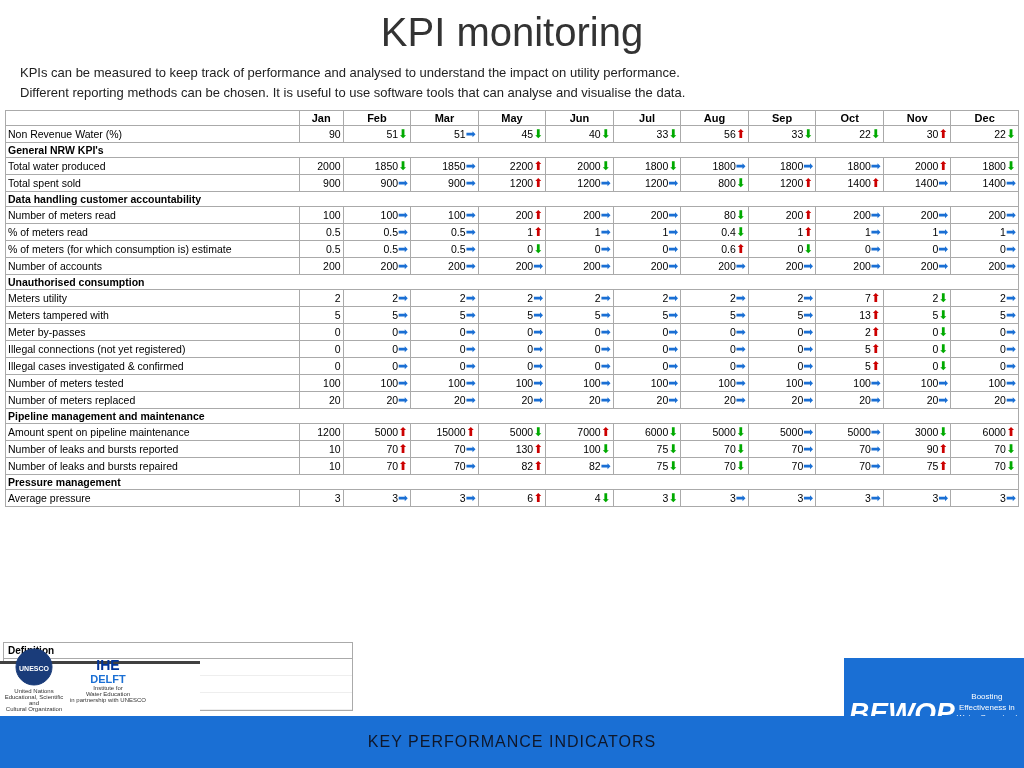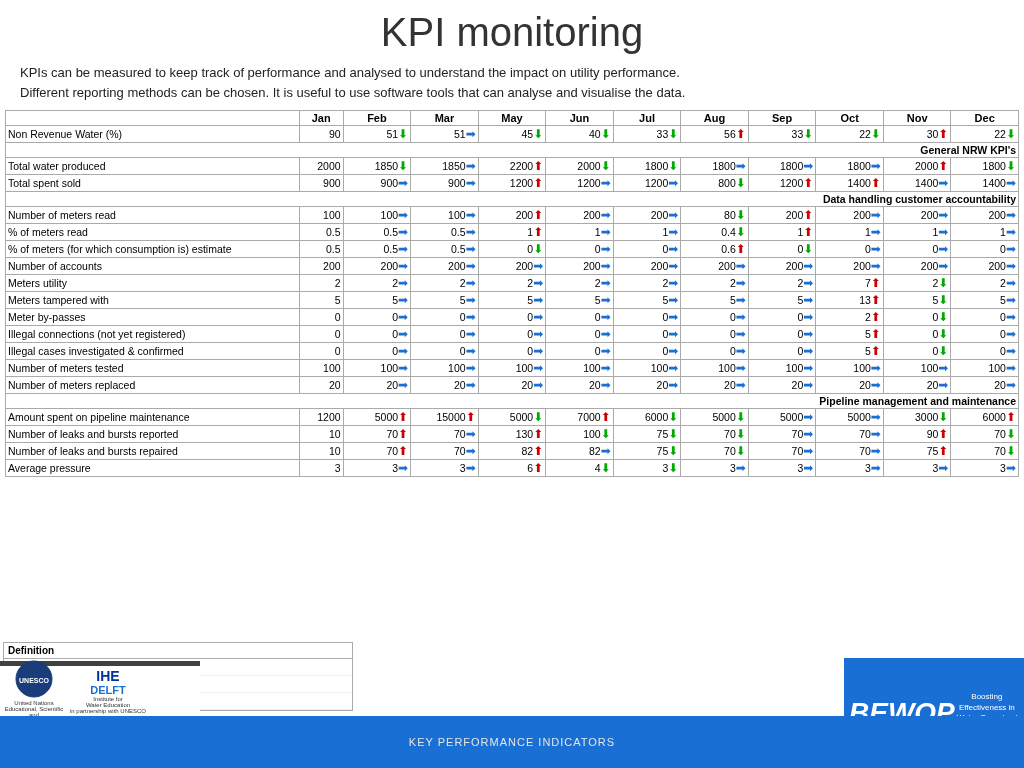--- a/index.html
+++ b/index.html
@@ -11,31 +11,31 @@
     
     .table-container { overflow: hidden; margin: 0 5px; font-size: 11px; }
     
     table { border-collapse: collapse; width: 100%; table-layout: fixed; }
     
     th, td { border: 1px solid #aaa; padding: 1px 2px; white-space: nowrap; overflow: hidden; }
     
     th { background: #fff; font-weight: bold; text-align: center; }
     
     td.label-col { text-align: left; font-size: 10.5px; }
-    td.bold-label { font-weight: bold; text-align: right; }
+    td.bold-label { font-weight: bold; }
     td.num-col { text-align: right; font-size: 10.5px; }
     
     .arrow-right { color: #1a6fd4; font-size: 12px; }
     .arrow-up { color: #cc0000; font-size: 12px; }
     .arrow-down { color: #00aa00; font-size: 12px; }
     
     .footer-bar { position: absolute; bottom: 0; left: 0; right: 0; height: 52px; background: #1a6fd4; display: flex; align-items: center; justify-content: center; }
-    .footer-text { color: #e5e5e5; font-size: 11px; letter-spacing: 1px; }
-    
-    .footer-logos { position: absolute; bottom: 52px; left: 0; width: 200px; height: 55px; background: #fff; display: flex; align-items: center; padding: 4px; border-top: 5px solid #404040; }
+    .footer-text { color: #0f172a; font-size: 16px; letter-spacing: 1px; }
+    
+    .footer-logos { position: absolute; bottom: 52px; left: 0; width: 200px; height: 55px; background: #fff; display: flex; align-items: flex-end; padding: 4px; border-top: 3px solid #404040; }
     
     .bewop-logo { position: absolute; bottom: 0; right: 0; width: 180px; height: 110px; background: #1a6fd4; display: flex; flex-direction: row; align-items: center; justify-content: center; padding: 5px; }
     .bewop-title { color: #fff; font-size: 28px; font-weight: bold; font-style: italic; }
     .bewop-sub { color: #fff; font-size: 8px; text-align: center; line-height: 1.3; }
     
     .definition-box { position: absolute; bottom: 57px; left: 3px; width: 350px; background: #fff; border: 1px solid #aaa; font-size: 10px; }
     .definition-header { font-weight: bold; padding: 2px 4px; border-bottom: 1px solid #aaa; }
     .definition-row { display: flex; align-items: center; padding: 1px 4px; border-bottom: 1px solid #eee; }
     .def-arrow { margin-right: 6px; font-size: 12px; }
     .def-text { font-size: 10px; }
@@ -188,20 +188,23 @@
           <td class="num-col">200<span class="arrow-right" style="color:#1a6fd4">➡</span></td>
           <td class="num-col">200<span class="arrow-right" style="color:#1a6fd4">➡</span></td>
           <td class="num-col">200<span class="arrow-right" style="color:#1a6fd4">➡</span></td>
           <td class="num-col">200<span class="arrow-right" style="color:#1a6fd4">➡</span></td>
           <td class="num-col">200<span class="arrow-right" style="color:#1a6fd4">➡</span></td>
           <td class="num-col">200<span class="arrow-right" style="color:#1a6fd4">➡</span></td>
           <td class="num-col">200<span class="arrow-right" style="color:#1a6fd4">➡</span></td>
           <td class="num-col">200<span class="arrow-right" style="color:#1a6fd4">➡</span></td>
         </tr>
         <tr>
+          <td colspan="12" class="label-col bold-label" style="font-weight:bold">Unauthorised consumption</td>
+        </tr>
+        <tr>
           <td class="label-col">Meters utility</td>
           <td class="num-col">2</td>
           <td class="num-col">2<span class="arrow-right" style="color:#1a6fd4">➡</span></td>
           <td class="num-col">2<span class="arrow-right" style="color:#1a6fd4">➡</span></td>
           <td class="num-col">2<span class="arrow-right" style="color:#1a6fd4">➡</span></td>
           <td class="num-col">2<span class="arrow-right" style="color:#1a6fd4">➡</span></td>
           <td class="num-col">2<span class="arrow-right" style="color:#1a6fd4">➡</span></td>
           <td class="num-col">2<span class="arrow-right" style="color:#1a6fd4">➡</span></td>
           <td class="num-col">2<span class="arrow-right" style="color:#1a6fd4">➡</span></td>
           <td class="num-col">7<span class="arrow-up" style="color:#cc0000">⬆</span></td>
@@ -329,20 +332,23 @@
           <td class="num-col">70<span class="arrow-up" style="color:#cc0000">⬆</span></td>
           <td class="num-col">70<span class="arrow-right" style="color:#1a6fd4">➡</span></td>
           <td class="num-col">82<span class="arrow-up" style="color:#cc0000">⬆</span></td>
           <td class="num-col">82<span class="arrow-right" style="color:#1a6fd4">➡</span></td>
           <td class="num-col">75<span class="arrow-down" style="color:#00aa00">⬇</span></td>
           <td class="num-col">70<span class="arrow-down" style="color:#00aa00">⬇</span></td>
           <td class="num-col">70<span class="arrow-right" style="color:#1a6fd4">➡</span></td>
           <td class="num-col">70<span class="arrow-right" style="color:#1a6fd4">➡</span></td>
           <td class="num-col">75<span class="arrow-up" style="color:#cc0000">⬆</span></td>
           <td class="num-col">70<span class="arrow-down" style="color:#00aa00">⬇</span></td>
+        </tr>
+        <tr>
+          <td colspan="12" class="label-col bold-label" style="font-weight:bold">Pressure management</td>
         </tr>
         <tr>
           <td class="label-col">Average pressure</td>
           <td class="num-col">3</td>
           <td class="num-col">3<span class="arrow-right" style="color:#1a6fd4">➡</span></td>
           <td class="num-col">3<span class="arrow-right" style="color:#1a6fd4">➡</span></td>
           <td class="num-col">6<span class="arrow-up" style="color:#cc0000">⬆</span></td>
           <td class="num-col">4<span class="arrow-down" style="color:#00aa00">⬇</span></td>
           <td class="num-col">3<span class="arrow-down" style="color:#00aa00">⬇</span></td>
           <td class="num-col">3<span class="arrow-right" style="color:#1a6fd4">➡</span></td>

